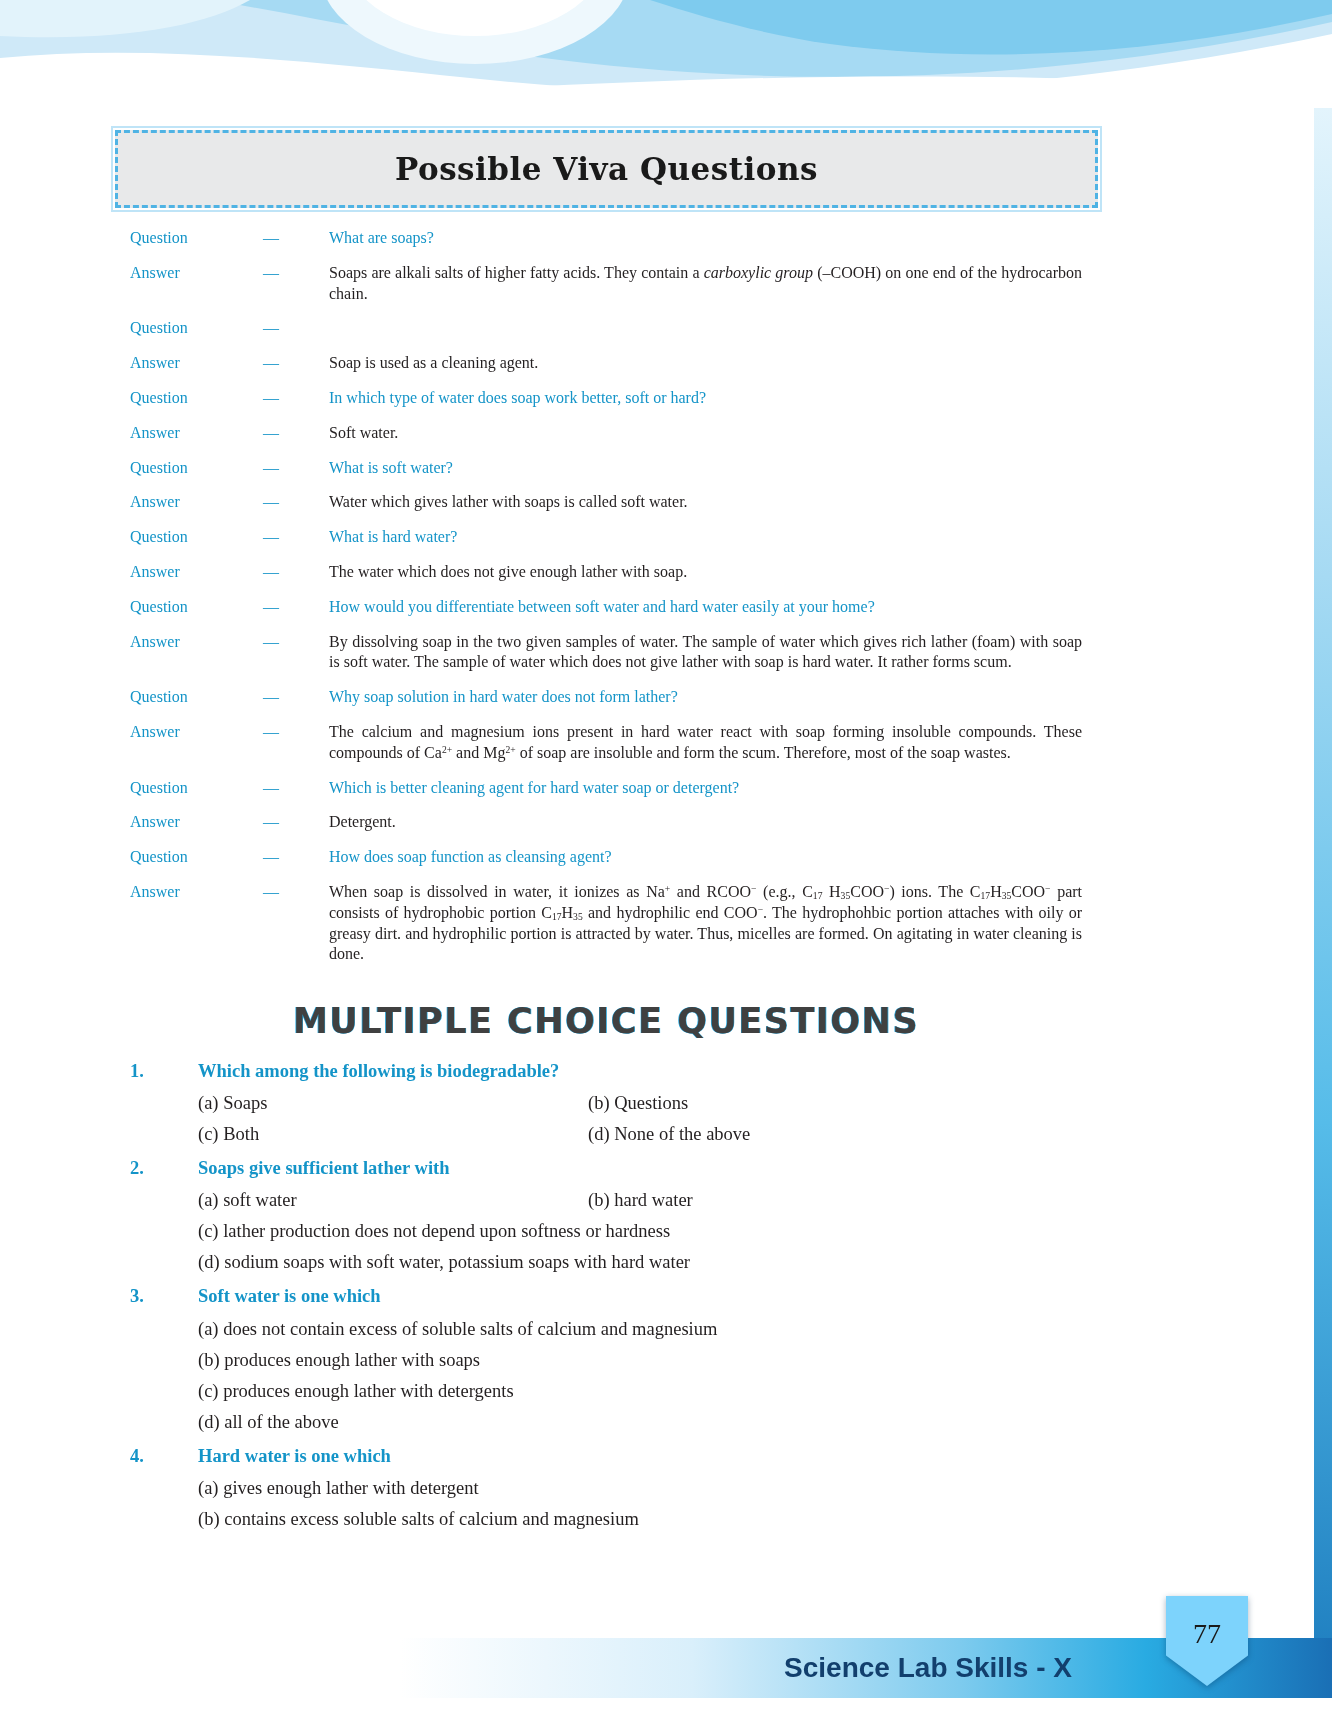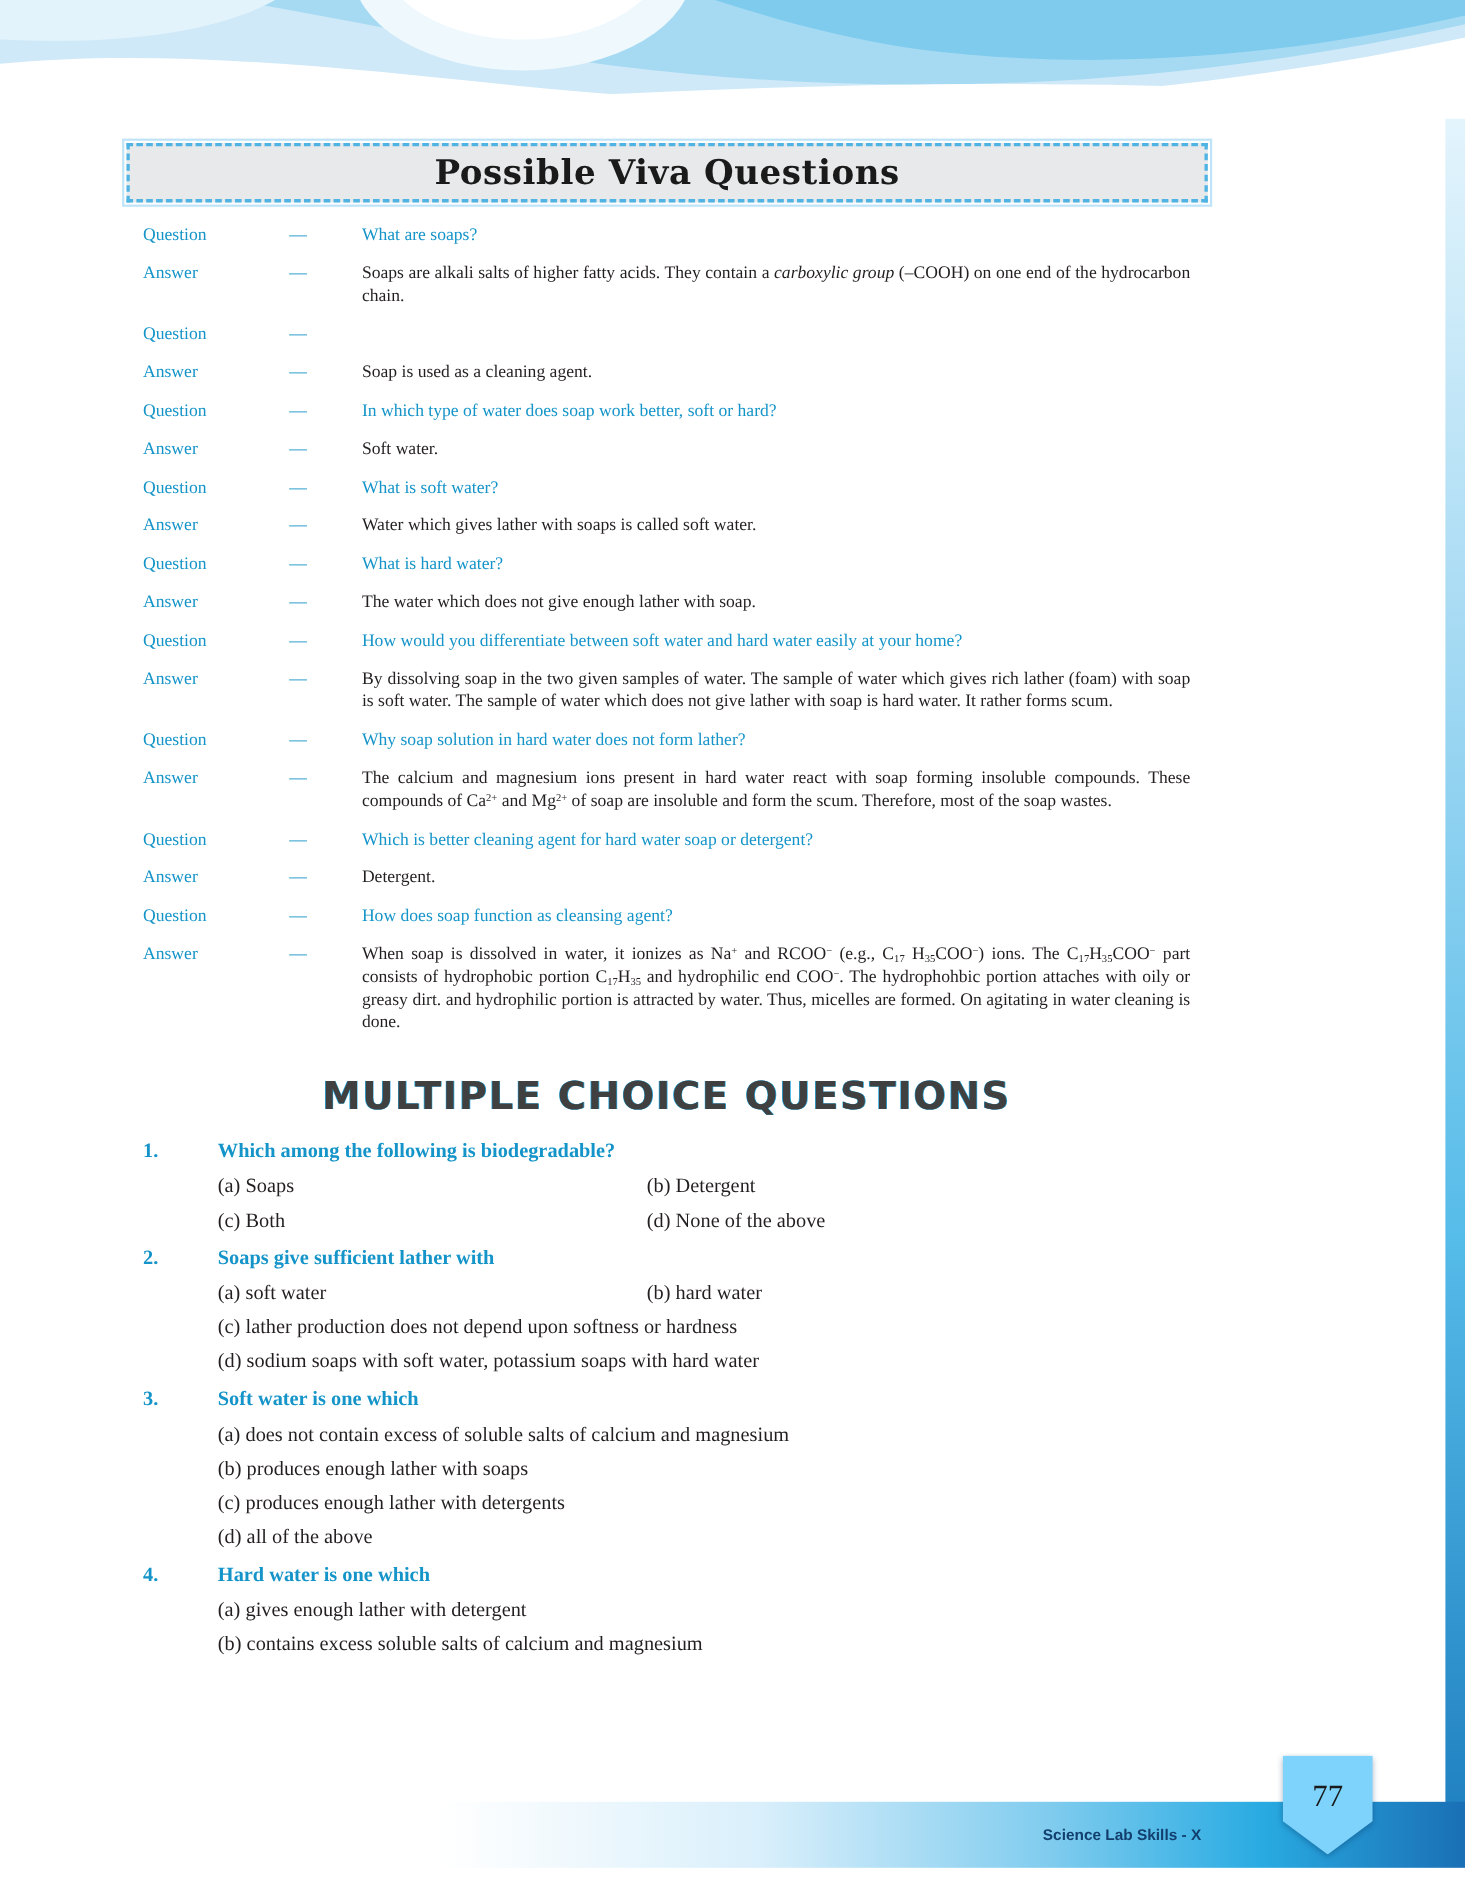--- a/index.html
+++ b/index.html
@@ -10,21 +10,21 @@
   .top-deco{position:absolute;top:0;left:0;width:1332px;height:118px;}
 
   
   .right-bar{position:absolute;top:108px;right:0;width:18px;height:1560px;
     background:linear-gradient(180deg,#e3f4fc 0%,#a6daf3 30%,#56bce9 65%,#1f7fc0 100%);}
 
   .content{position:absolute;top:130px;left:130px;width:952px;}
 
   
   .viva-header-box{margin:0 -16px 20px -15px;background:#e8e9ea;border:3px dashed #4fb3e4;
-    outline:2px solid #bfe4f7;outline-offset:2px;padding:6px 10px;text-align:center;}
+    outline:2px solid #bfe4f7;outline-offset:2px;padding:18px 10px;text-align:center;}
   .viva-title{margin:0;font-family:"DejaVu Serif", serif;font-weight:bold;font-size:31px;
     letter-spacing:0.5px;color:#1a1a1a;}
 
   
   .qa-row{display:grid;grid-template-columns:133px 66px 1fr;margin-bottom:14px;
     font-size:16px;line-height:1.3;}
   .lbl{color:#1494c8;}
   .dash{color:#1494c8;}
   .qtext{color:#1494c8;}
   .atext{color:#231f20;text-align:justify;}
@@ -38,22 +38,22 @@
     text-shadow:0.6px 0 #29abe2, -0.6px 0 #29abe2;}
   .mcq-item{margin-bottom:6px;font-size:18.5px;line-height:1.3;}
   .mcq-head{display:flex;color:#1494c8;font-weight:bold;margin:10px 0 8px 0;}
   .mcq-num{width:68px;flex:0 0 68px;}
   .mcq-opts{padding-left:68px;display:flex;flex-direction:column;gap:7px;margin-bottom:7px;}
   .mcq-opts.grid2{display:grid;grid-template-columns:390px 1fr;gap:7px 0;}
 
   
   .footer-bar{position:absolute;left:0;top:1638px;width:1332px;height:60px;
     background:linear-gradient(90deg,#ffffff 0%,#ffffff 30%,#d9effb 52%,#7ecbee 72%,#29abe2 86%,#1a6fb5 100%);}
-  .footer-label{position:absolute;right:240px;top:0;height:60px;line-height:60px;
-    font-family:"Liberation Sans", sans-serif;font-weight:bold;font-size:14px;color:#123f6d;margin-left:17px;}
+  .footer-label{position:absolute;right:260px;top:0;height:60px;line-height:60px;
+    font-family:"Liberation Sans", sans-serif;font-weight:bold;font-size:28px;color:#123f6d;margin-left:17px;}
   .badge-wrap{position:absolute;right:84px;top:1596px;filter:drop-shadow(0 2px 3px rgba(0,40,80,0.35));}
   .page-badge{width:82px;height:90px;background:#7dd3fc;
     clip-path:polygon(0 0,100% 0,100% 66%,50% 100%,0 66%);
     display:flex;align-items:center;justify-content:center;}
   .page-num{font-size:28px;color:#1a1a1a;padding-bottom:14px;}
 </style>
 </head>
 <body>
 
 <div class="page">
@@ -182,21 +182,21 @@
 
     <div class="mcq-list">
 
       <div class="mcq-item">
         <div class="mcq-head">
           <span class="mcq-num">1.</span>
           <span class="mcq-text">Which among the following is biodegradable?</span>
         </div>
         <div class="mcq-opts grid2">
           <span class="opt">(a) Soaps</span>
-          <span class="opt">(b) Detergent</span>
+          <span class="opt">(b) Questions</span>
           <span class="opt">(c) Both</span>
           <span class="opt">(d) None of the above</span>
         </div>
       </div>
 
       <div class="mcq-item">
         <div class="mcq-head">
           <span class="mcq-num">2.</span>
           <span class="mcq-text">Soaps give sufficient lather with</span>
         </div>

